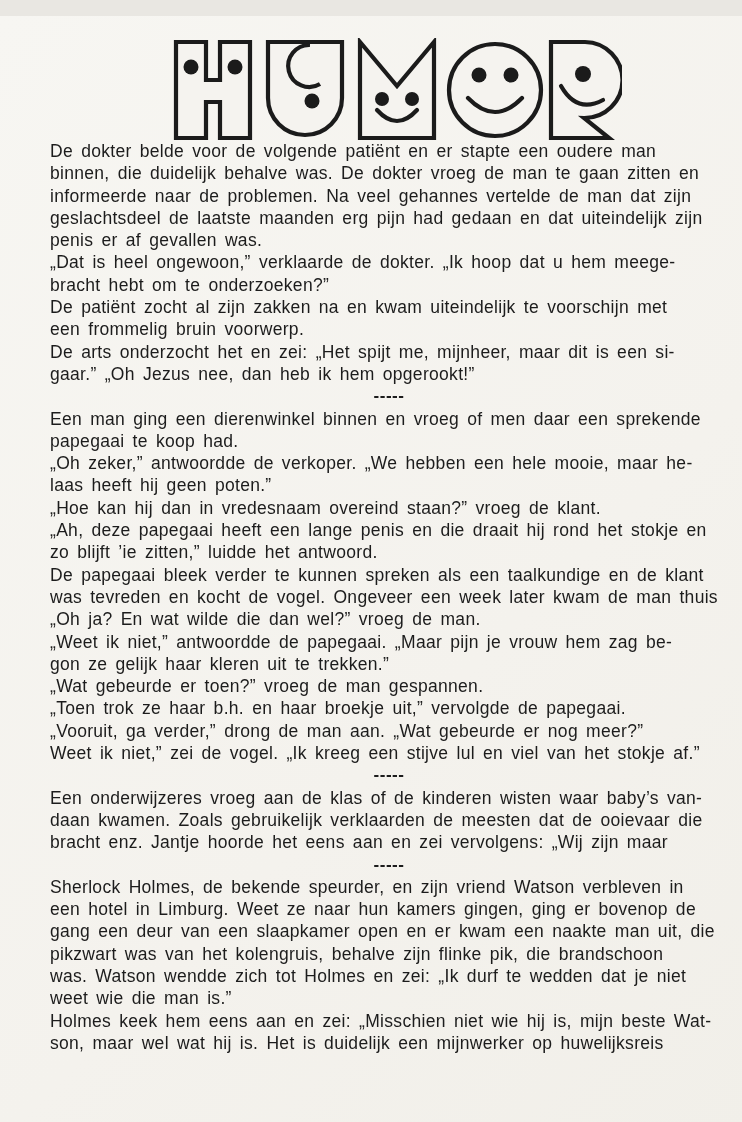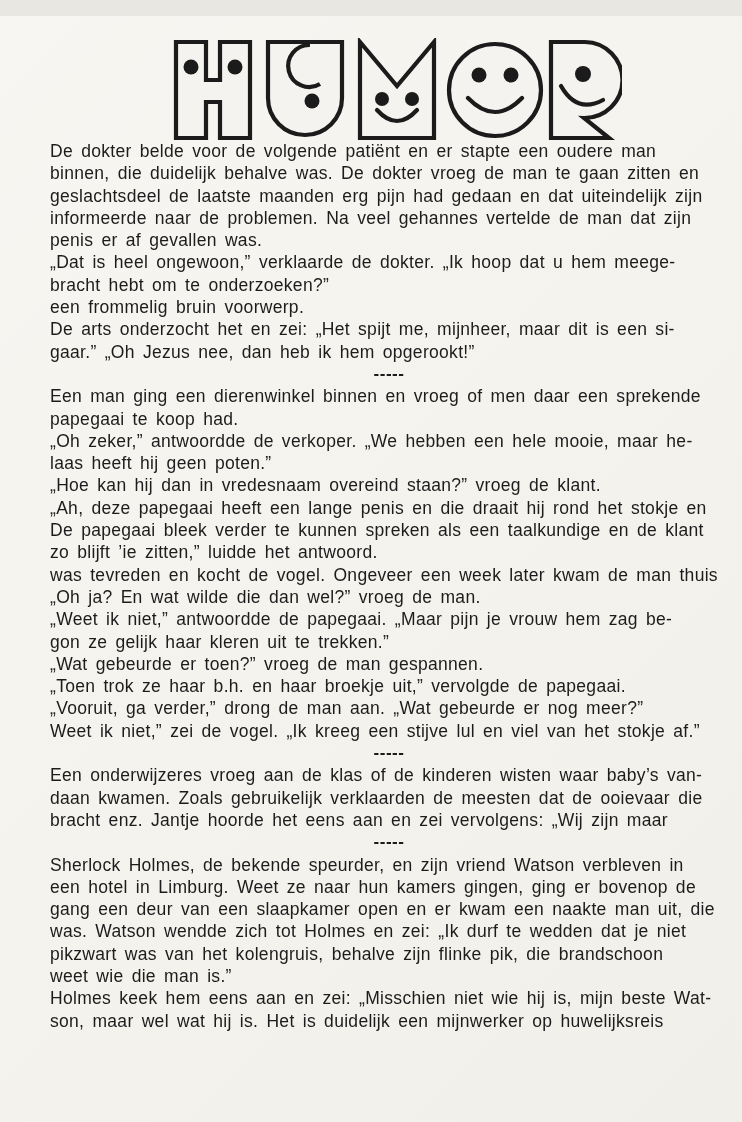--- a/index.html
+++ b/index.html
@@ -99,60 +99,61 @@
         <circle class="ink-fill" cx="34" cy="34" r="8"></circle>
         <path class="smile" d="M12,46 Q28,74 54,60"></path>
       </g>
     </svg>
   </div>
 
   <div class="content">
       <div class="joke">
         <div class="line">De dokter belde voor de volgende patiënt en er stapte een oudere man</div>
         <div class="line">binnen, die duidelijk behalve was. De dokter vroeg de man te gaan zitten en</div>
+        <div class="line">informeerde naar de problemen. Na veel gehannes vertelde de man dat zijn</div>
         <div class="line">geslachtsdeel de laatste maanden erg pijn had gedaan en dat uiteindelijk zijn</div>
-        <div class="line">informeerde naar de problemen. Na veel gehannes vertelde de man dat zijn</div>
         <div class="line">penis er af gevallen was.</div>
         <div class="line">„Dat is heel ongewoon,” verklaarde de dokter. „Ik hoop dat u hem meege-</div>
         <div class="line">bracht hebt om te onderzoeken?”</div>
+        <div class="line">De patiënt zocht al zijn zakken na en kwam uiteindelijk te voorschijn met</div>
         <div class="line">een frommelig bruin voorwerp.</div>
         <div class="line">De arts onderzocht het en zei: „Het spijt me, mijnheer, maar dit is een si-</div>
         <div class="line">gaar.” „Oh Jezus nee, dan heb ik hem opgerookt!”</div>
       </div>
       <div class="divider">-----</div>
       <div class="joke">
         <div class="line">Een man ging een dierenwinkel binnen en vroeg of men daar een sprekende</div>
         <div class="line">papegaai te koop had.</div>
         <div class="line">„Oh zeker,” antwoordde de verkoper. „We hebben een hele mooie, maar he-</div>
         <div class="line">laas heeft hij geen poten.”</div>
         <div class="line">„Hoe kan hij dan in vredesnaam overeind staan?” vroeg de klant.</div>
         <div class="line">„Ah, deze papegaai heeft een lange penis en die draait hij rond het stokje en</div>
+        <div class="line">zo blijft ’ie zitten,” luidde het antwoord.</div>
         <div class="line">De papegaai bleek verder te kunnen spreken als een taalkundige en de klant</div>
-        <div class="line">zo blijft ’ie zitten,” luidde het antwoord.</div>
         <div class="line">was tevreden en kocht de vogel. Ongeveer een week later kwam de man thuis</div>
         <div class="line">„Oh ja? En wat wilde die dan wel?” vroeg de man.</div>
         <div class="line">„Weet ik niet,” antwoordde de papegaai. „Maar pijn je vrouw hem zag be-</div>
         <div class="line">gon ze gelijk haar kleren uit te trekken.”</div>
         <div class="line">„Wat gebeurde er toen?” vroeg de man gespannen.</div>
         <div class="line">„Toen trok ze haar b.h. en haar broekje uit,” vervolgde de papegaai.</div>
         <div class="line">„Vooruit, ga verder,” drong de man aan. „Wat gebeurde er nog meer?”</div>
         <div class="line">Weet ik niet,” zei de vogel. „Ik kreeg een stijve lul en viel van het stokje af.”</div>
       </div>
       <div class="divider">-----</div>
       <div class="joke">
         <div class="line">Een onderwijzeres vroeg aan de klas of de kinderen wisten waar baby’s van-</div>
         <div class="line">daan kwamen. Zoals gebruikelijk verklaarden de meesten dat de ooievaar die</div>
         <div class="line">bracht enz. Jantje hoorde het eens aan en zei vervolgens: „Wij zijn maar</div>
       </div>
       <div class="divider">-----</div>
       <div class="joke">
         <div class="line">Sherlock Holmes, de bekende speurder, en zijn vriend Watson verbleven in</div>
         <div class="line">een hotel in Limburg. Weet ze naar hun kamers gingen, ging er bovenop de</div>
         <div class="line">gang een deur van een slaapkamer open en er kwam een naakte man uit, die</div>
+        <div class="line">pikzwart was van het kolengruis, behalve zijn flinke pik, die brandschoon</div>
         <div class="line">was. Watson wendde zich tot Holmes en zei: „Ik durf te wedden dat je niet</div>
-        <div class="line">pikzwart was van het kolengruis, behalve zijn flinke pik, die brandschoon</div>
         <div class="line">weet wie die man is.”</div>
         <div class="line">Holmes keek hem eens aan en zei: „Misschien niet wie hij is, mijn beste Wat-</div>
         <div class="line">son, maar wel wat hij is. Het is duidelijk een mijnwerker op huwelijksreis</div>
       </div>
     </div>
 
 </div>
 
 </body></html>

